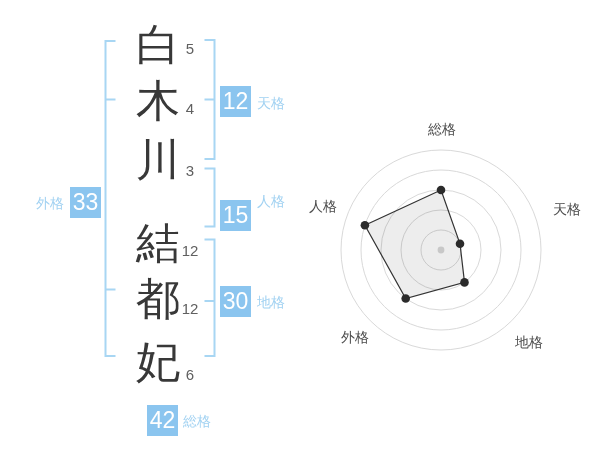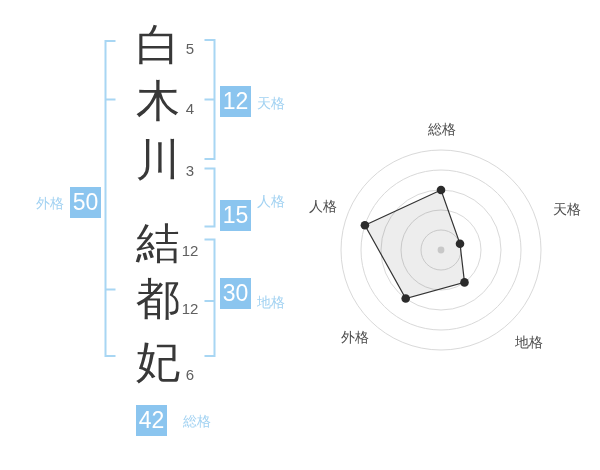--- a/index.html
+++ b/index.html
@@ -58,27 +58,27 @@
     <path d="M204.5 168.5 L214.5 168.5 L214.5 226.5 L204.5 226.5" fill="none" stroke="#a8d6f3" stroke-width="2"></path>
     <path d="M204.5 239.5 L214.5 239.5 L214.5 356 L204.5 356 M214.5 301 L204.5 301" fill="none" stroke="#a8d6f3" stroke-width="2"></path>
   </svg>
 
   <div class="kaku-box" style="left:220px;top:86px">12</div>
   <div class="kaku-label" style="left:257px;top:95px">天格</div>
 
   <div class="kaku-box" style="left:220px;top:200px">15</div>
   <div class="kaku-label" style="left:257px;top:193px">人格</div>
 
-  <div class="kaku-box" style="left:220px;top:278px">30</div>
+  <div class="kaku-box" style="left:220px;top:286px">30</div>
   <div class="kaku-label" style="left:257px;top:294px">地格</div>
 
   <div class="kaku-label right-align" style="left:34px;top:195px">外格</div>
-  <div class="kaku-box" style="left:70px;top:187px">50</div>
+  <div class="kaku-box" style="left:70px;top:187px">33</div>
 
-  <div class="kaku-box" style="left:136px;top:405px">42</div>
+  <div class="kaku-box" style="left:147px;top:405px">42</div>
   <div class="kaku-label" style="left:183px;top:413px">総格</div>
 
   <svg id="radar" viewBox="0 0 300 340">
       <circle cx="141" cy="170" r="20" fill="none" stroke="#d9d9d9" stroke-width="1"></circle>
       <circle cx="141" cy="170" r="40" fill="none" stroke="#d9d9d9" stroke-width="1"></circle>
       <circle cx="141" cy="170" r="60" fill="none" stroke="#d9d9d9" stroke-width="1"></circle>
       <circle cx="141" cy="170" r="80" fill="none" stroke="#d9d9d9" stroke-width="1"></circle>
       <circle cx="141" cy="170" r="100" fill="none" stroke="#d9d9d9" stroke-width="1"></circle>
       <polygon points="141.0,110.0 160.0,163.8 164.5,202.4 105.7,218.5 64.9,145.3" fill="rgba(0,0,0,0.07)" stroke="#333333" stroke-width="1.2"></polygon>
       <circle cx="141.0" cy="110.0" r="4.3" fill="#2b2b2b"></circle>

